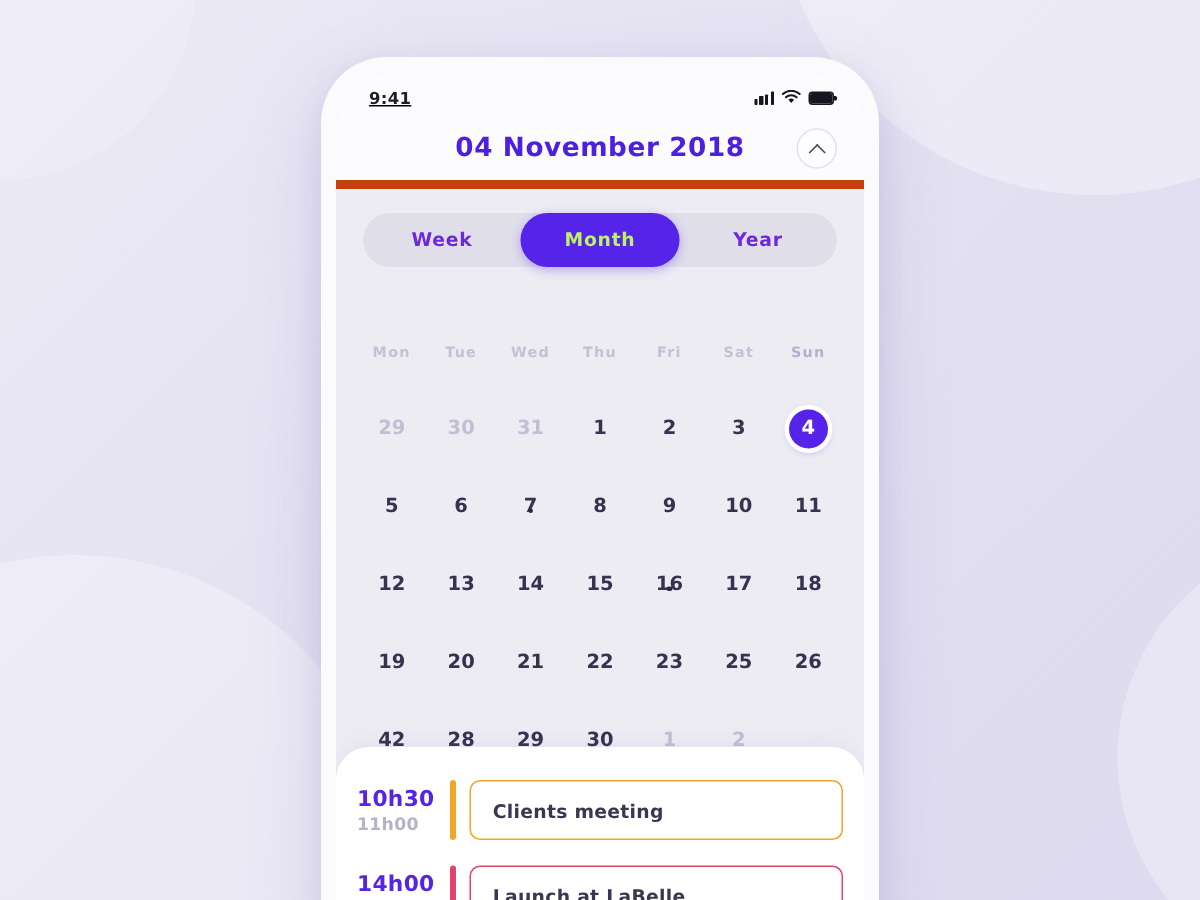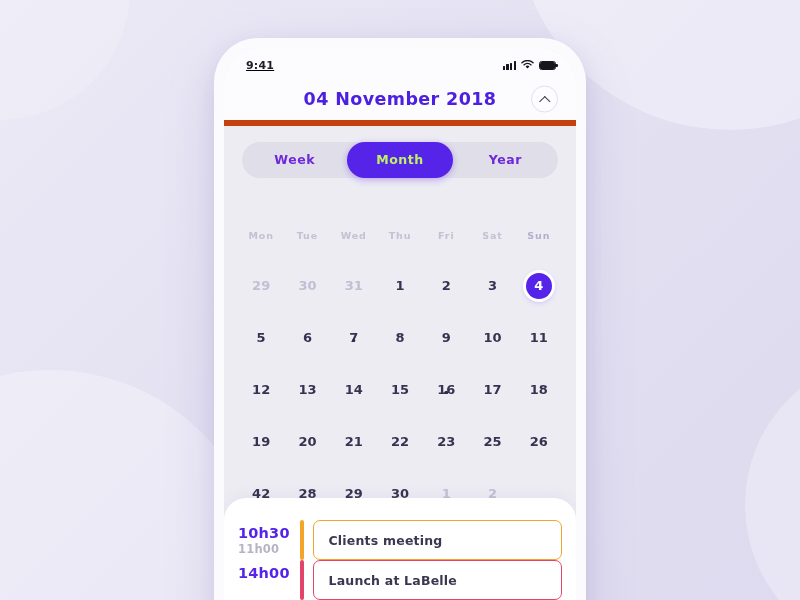--- a/index.html
+++ b/index.html
@@ -143,21 +143,21 @@
   }
 
   
   .events {
     position:absolute; left:0; right:0; bottom:0; top:450px;
     background:#ffffff;
     border-radius:22px 22px 0 0;
     box-shadow:0 -3px 14px rgba(120,110,180,0.07);
     padding:22px 14px 0 14px;
   }
-  .event-row { display:flex; align-items:flex-start; }
+  .event-row { display:flex; align-items:flex-start; margin-bottom:17px; }
   .ev-times { width:62px; padding-top:5px; flex:0 0 62px; }
   .ev-start { font-size:14.5px; font-weight:700; color:#5623e8; letter-spacing:0.2px; }
   .ev-end   { font-size:11.5px; font-weight:700; color:#b5b3c6; letter-spacing:0.2px;
               margin-top:1px; }
   .ev-bar { width:3.5px; border-radius:2px; height:40px; margin:0 9px 0 0; flex:0 0 3.5px; }
   .ev-card {
     flex:1; height:40px; display:flex; align-items:center;
     border:1.6px solid; border-radius:7px; padding:0 15px;
     font-size:12.5px; font-weight:700; color:#3a3850; letter-spacing:0.2px;
     background:#fff;

